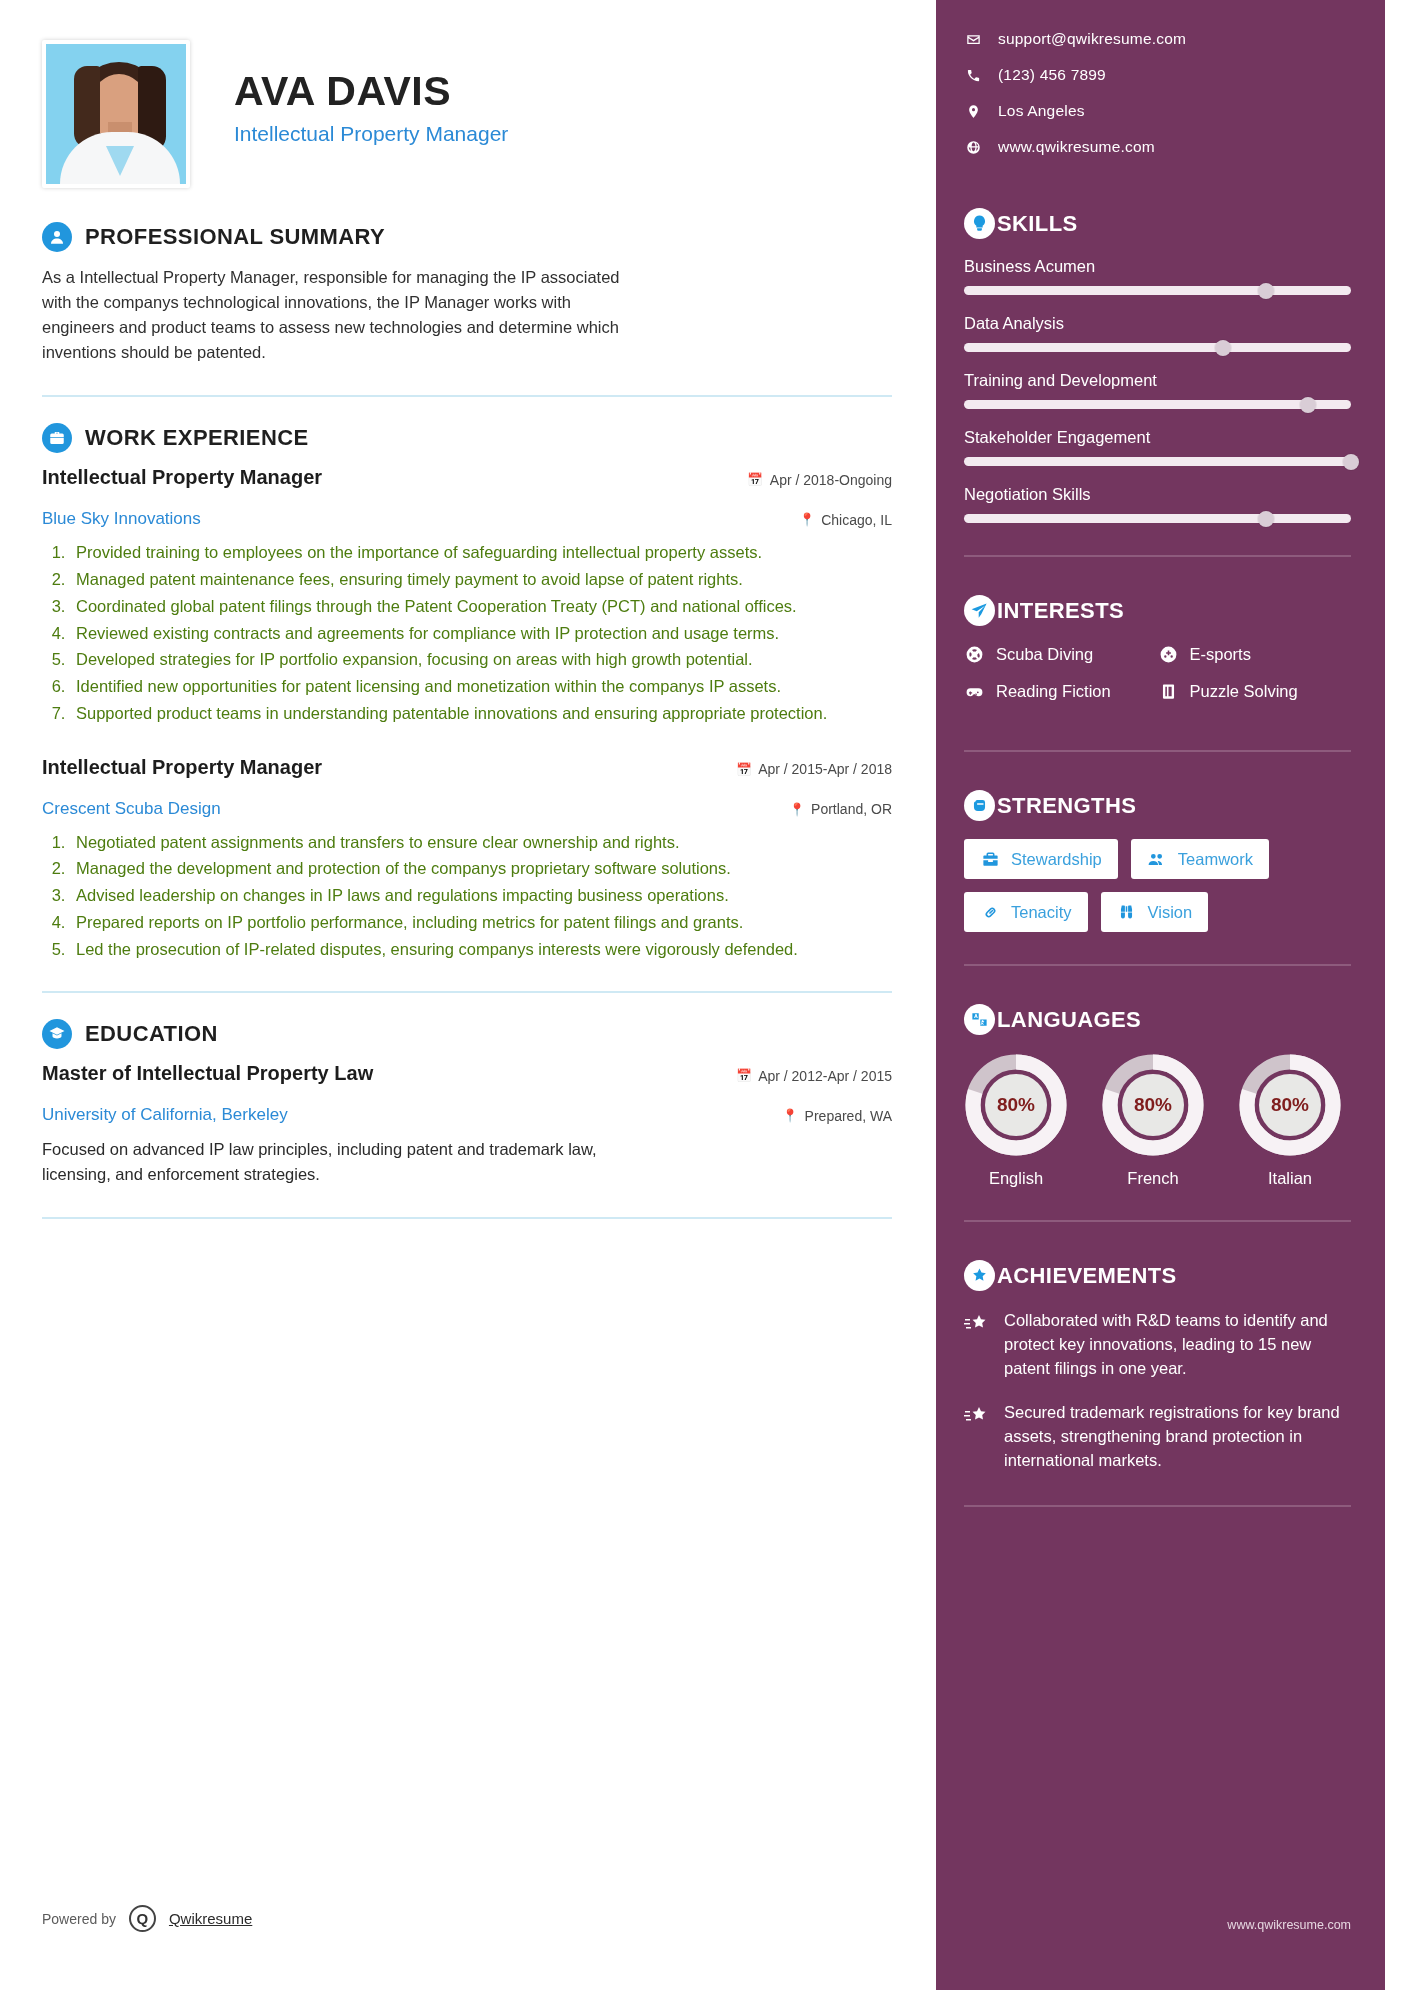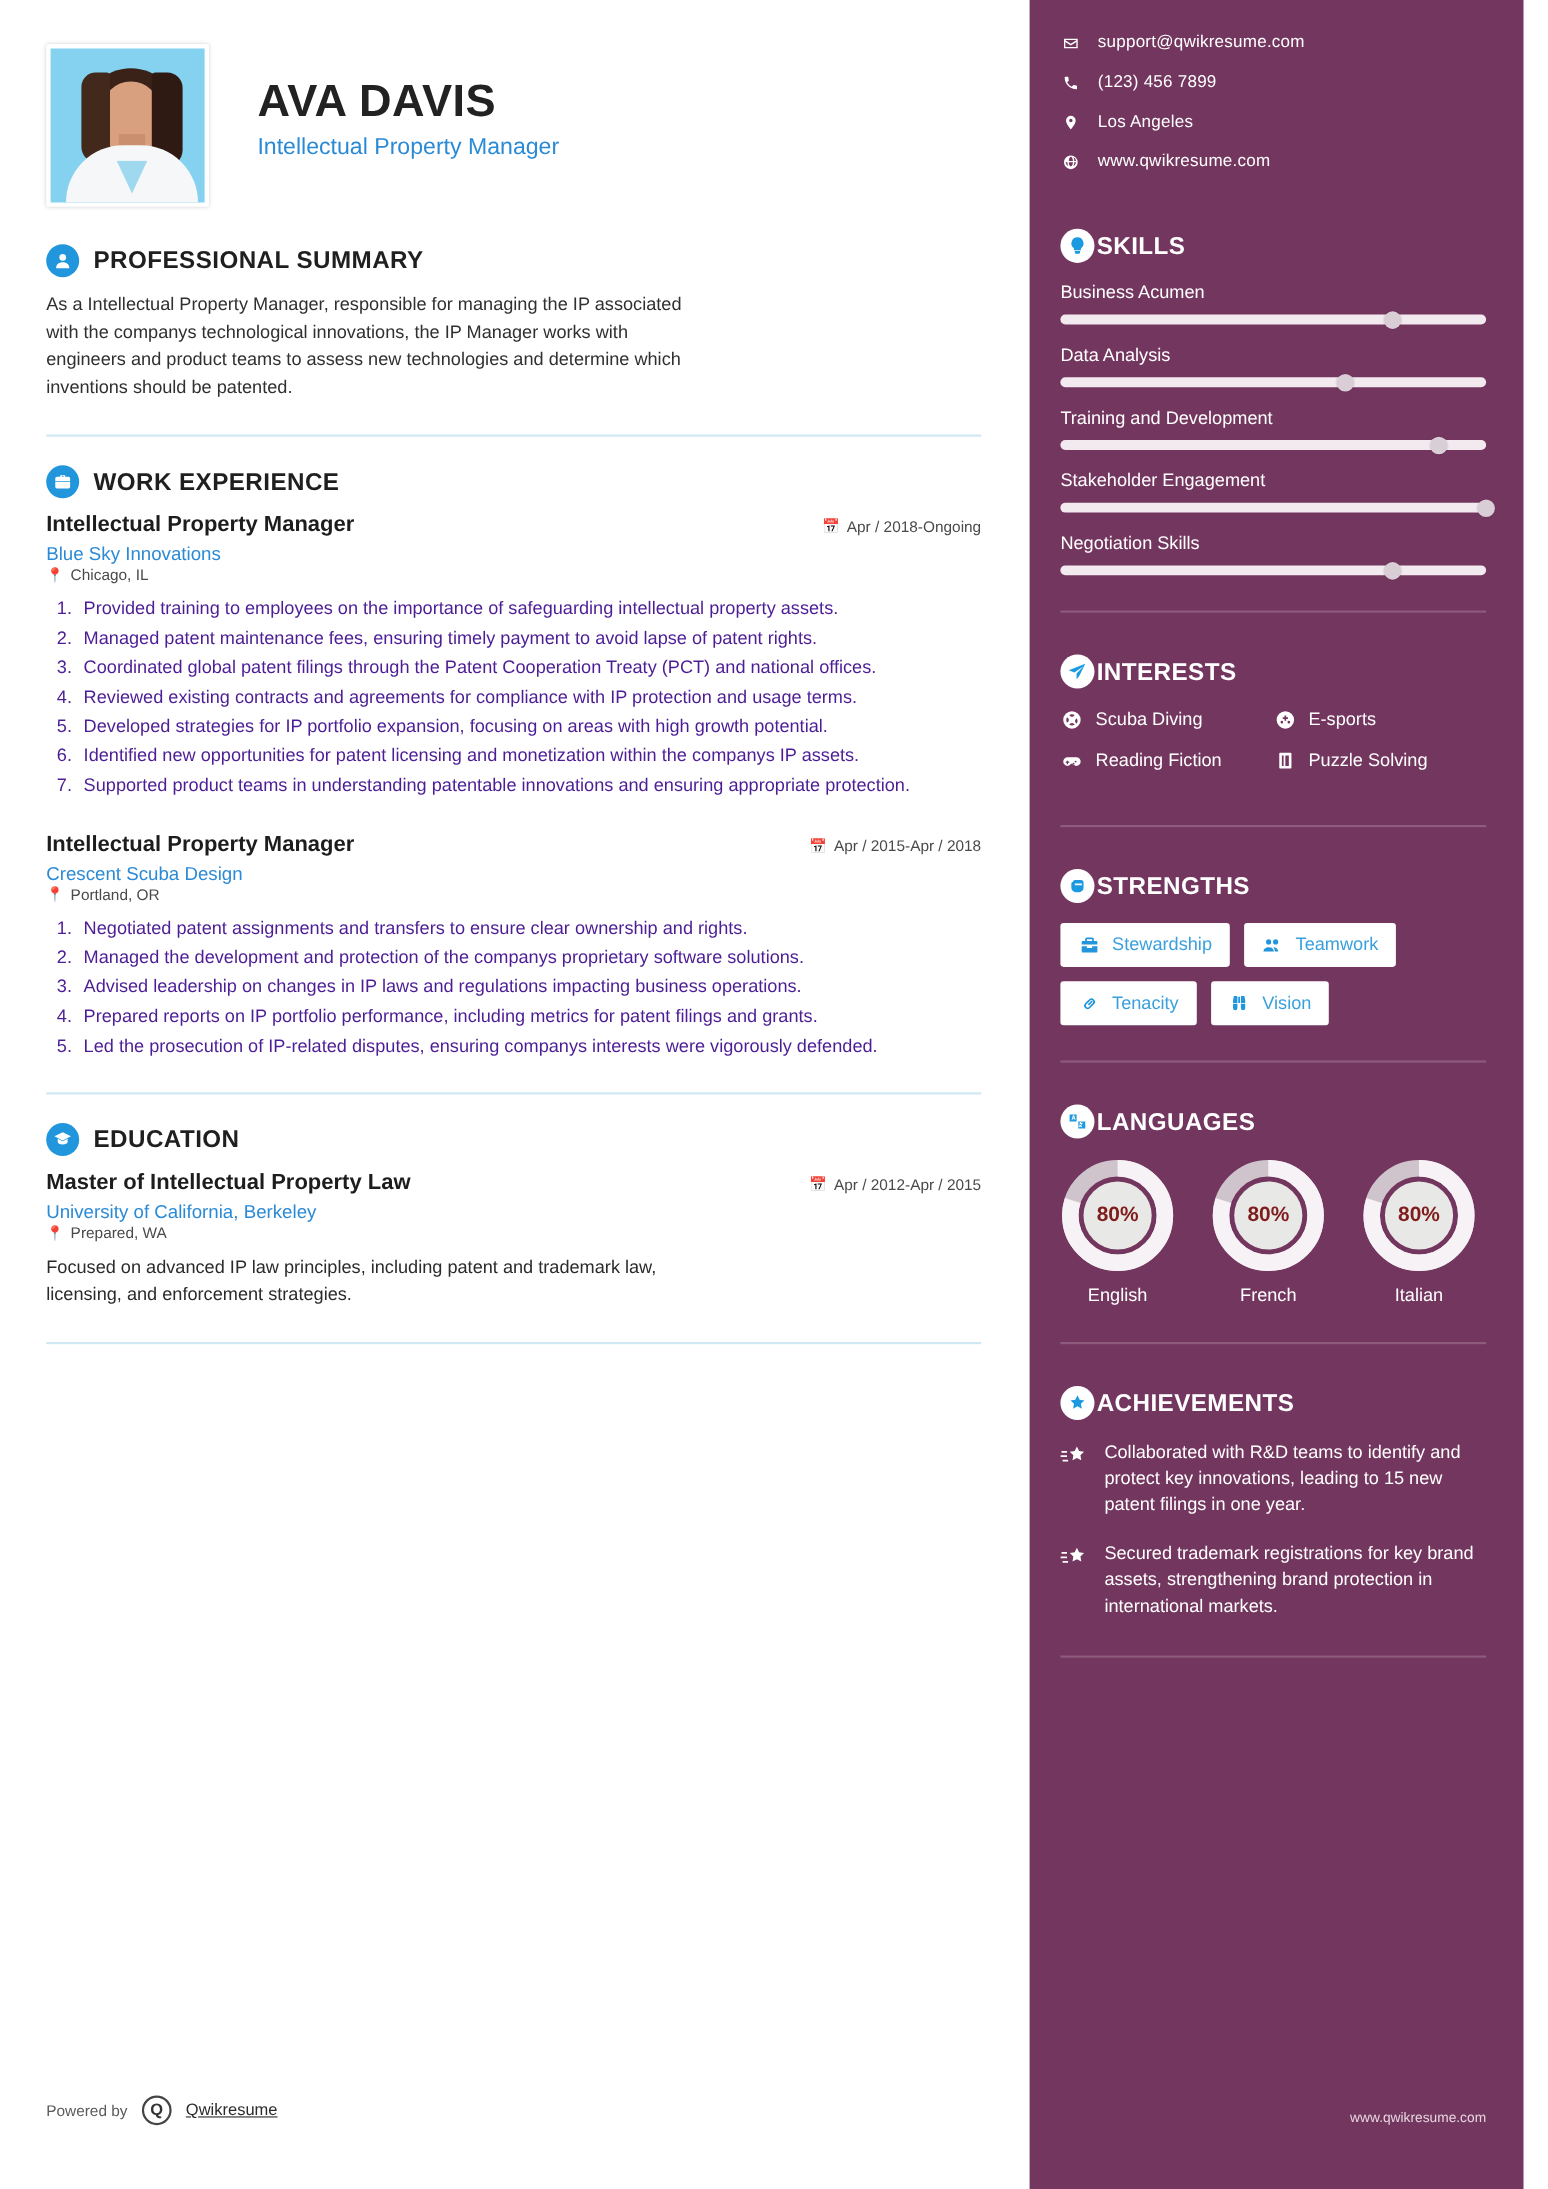--- a/index.html
+++ b/index.html
@@ -66,27 +66,27 @@
     font-size: 16.5px; line-height: 1.52; color: #303030; max-width: 600px;
   }
   .hr {
     height: 2px; background: #cfe9f4; border: 0; margin: 30px 0 26px 0;
   }
 
   .job { margin-bottom: 6px; }
   .job-top { display: flex; justify-content: space-between; align-items: baseline; }
   .job-role { font-size: 20px; font-weight: 600; color: #1d1d1d; }
   .job-meta { font-size: 14px; color: #4a4a4a; display:flex; align-items:center; gap:6px; white-space: nowrap; }
-  .job-sub { display: flex; justify-content: space-between; align-items: baseline; margin-top: 5px; flex-direction: column; }
+  .job-sub { display: flex; justify-content: space-between; align-items: baseline; margin-top: 20px; }
   .job-company { font-size: 17px; color: #2b8ad6; }
   .job-loc { font-size: 14px; color: #4a4a4a; display:flex; align-items:center; gap:6px; white-space: nowrap; }
   .meta-ico { font-size: 13px; line-height: 1; color: #333; }
   ol.bullets { margin: 11px 0 0 28px; }
   ol.bullets li {
-    font-size: 16.5px; line-height: 1.5; color: #4c1d95; margin-bottom: 2px;
+    font-size: 16.5px; line-height: 1.5; color: #4d7c0f; margin-bottom: 2px;
     padding-left: 6px;
   }
   .job + .job { margin-top: 30px; }
   .edu-desc { font-size: 16.5px; line-height: 1.5; color: #2b2b2b; margin-top: 12px; max-width: 560px; }
 
   .footer {
     position: absolute; left: 42px; bottom: 58px; display: flex; align-items: center; gap: 13px;
   }
   .footer-label { font-size: 14px; color: #5b5b5b; }
   .qlogo {

